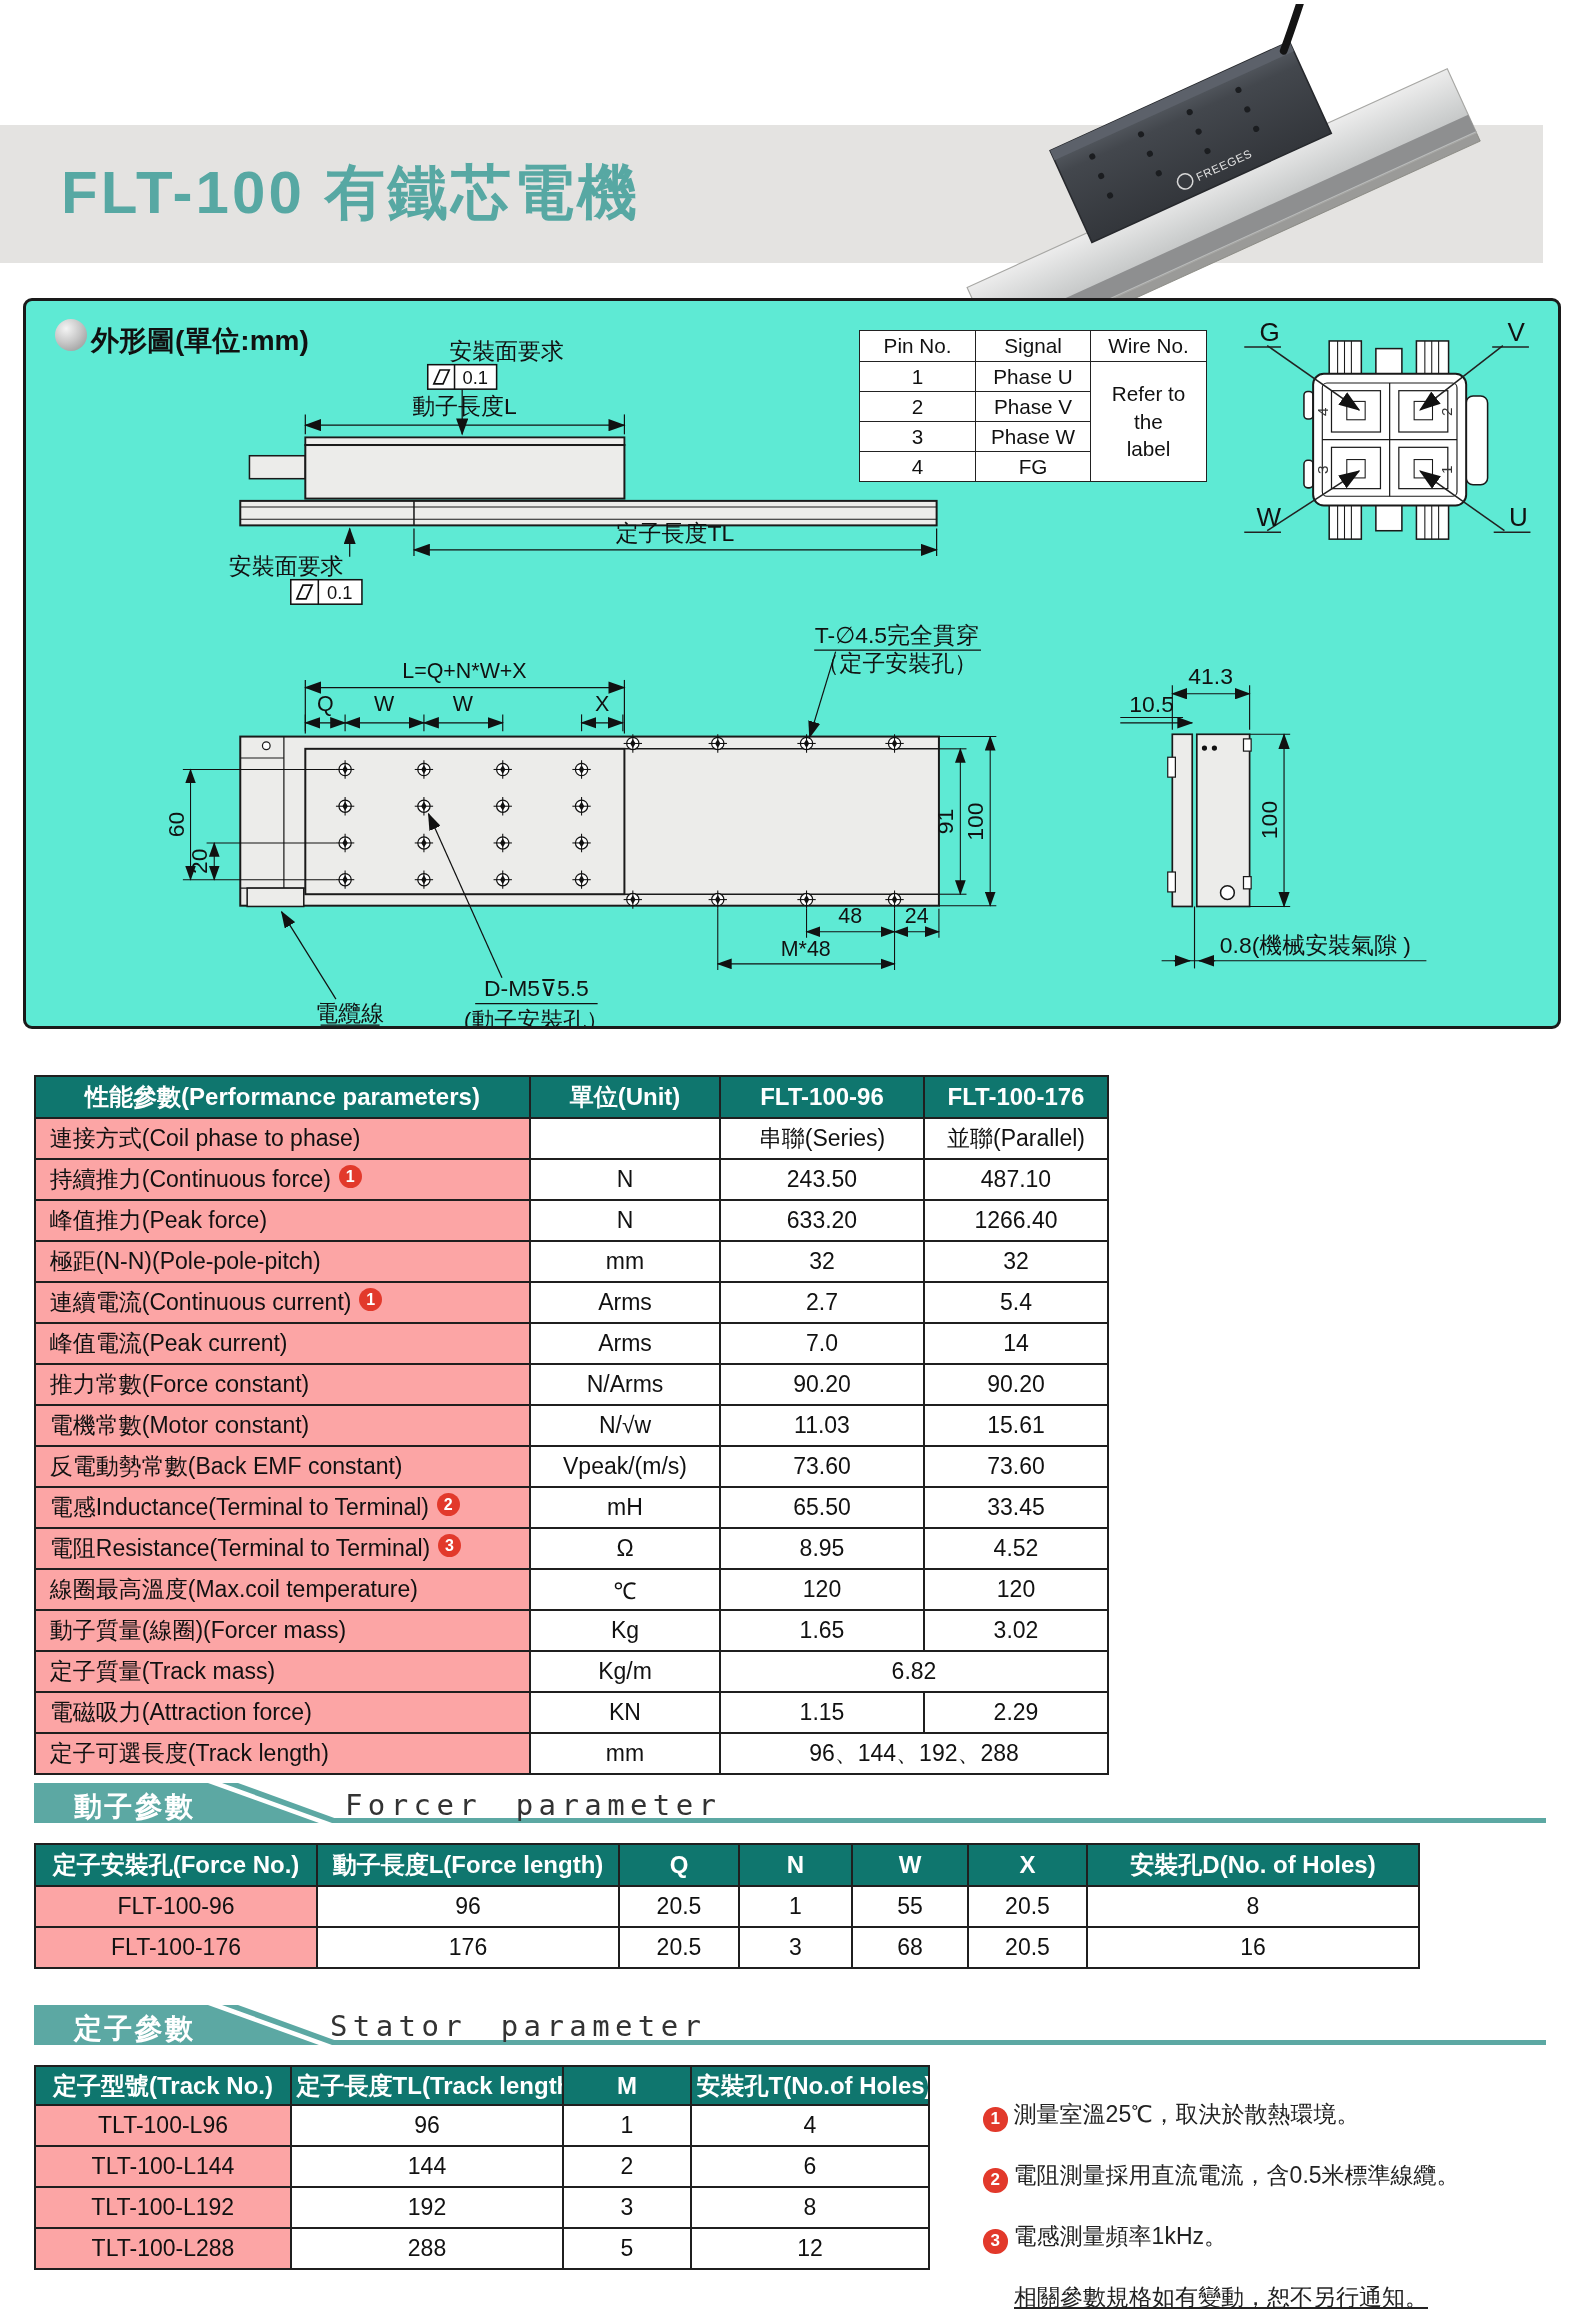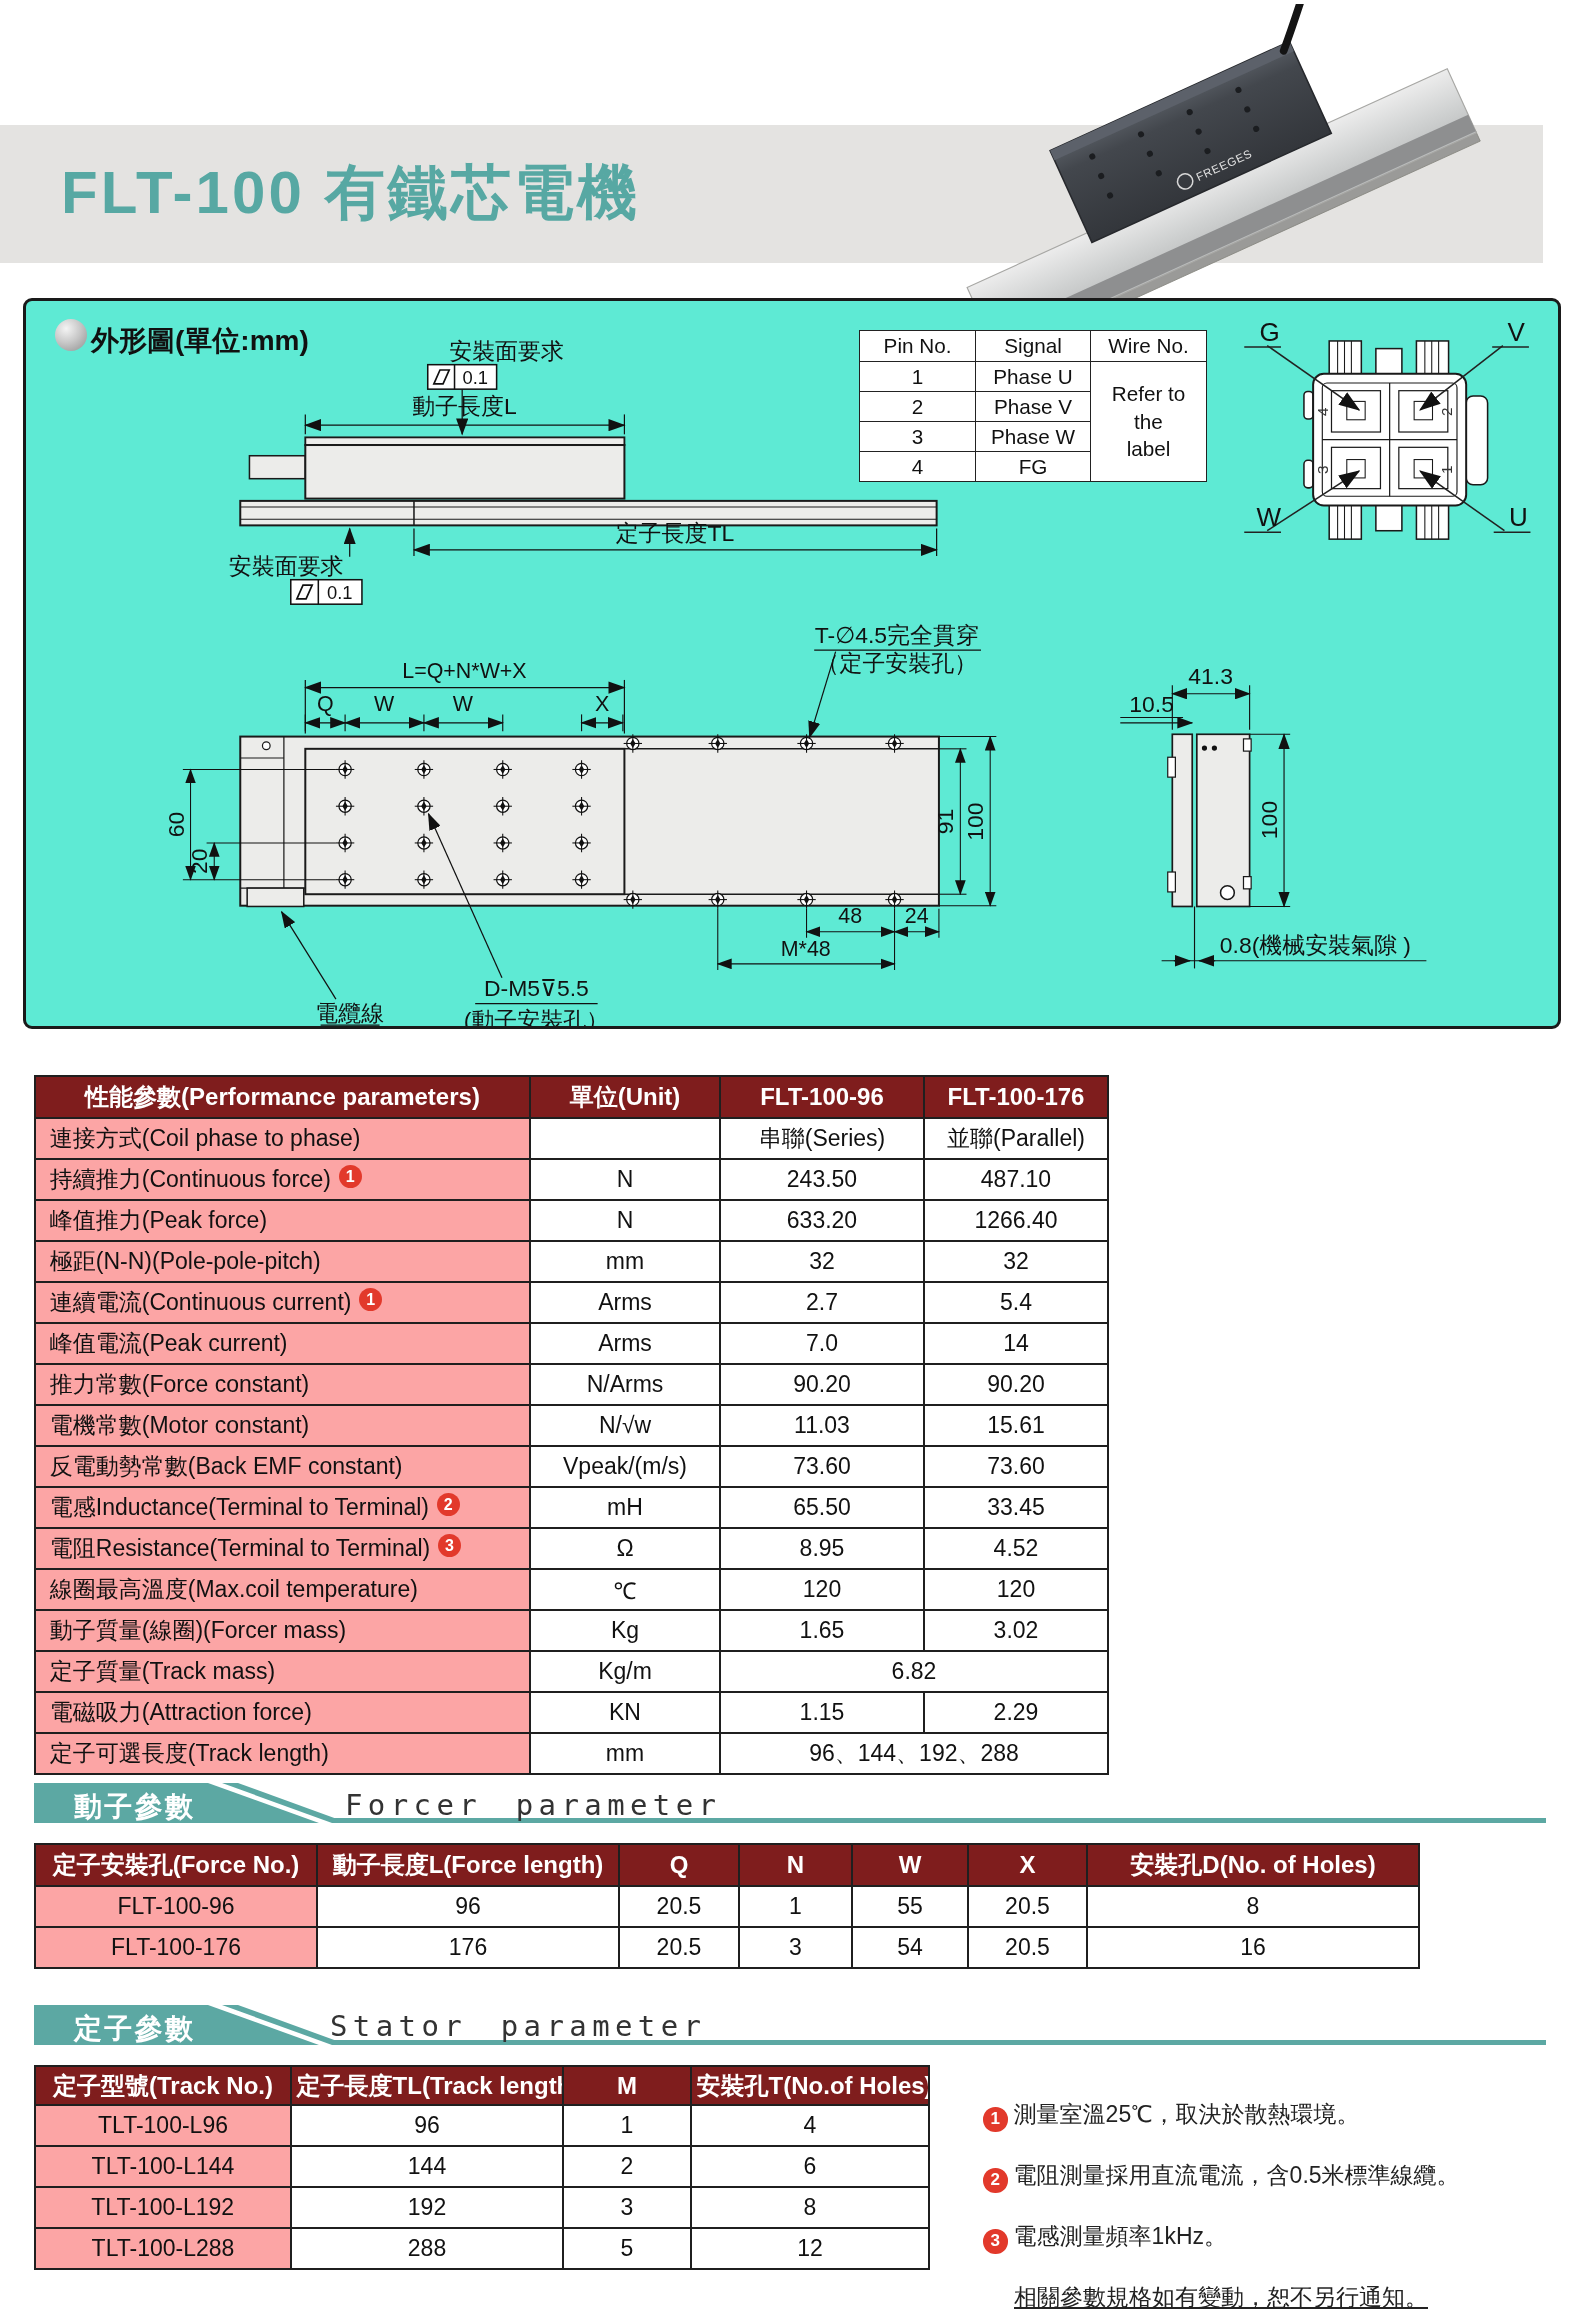--- a/index.html
+++ b/index.html
@@ -18,21 +18,21 @@
     background:radial-gradient(circle at 35% 30%, #f4f4f4 0%, #c9c9c9 45%, #8f8f8f 100%);}
   
   table.pin{position:absolute;left:833px;top:29px;border-collapse:collapse;table-layout:fixed;background:#fff;}
   table.pin td,table.pin th{border:1.5px solid #222;font-weight:normal;text-align:center;font-size:20.7px;color:#111;padding:0;}
   table.pin th{height:30px;}
   table.pin td{height:29px;}
   td.wireno{white-space:pre-line;line-height:1.35;font-size:20.7px;}
   
   .datatable{position:absolute;border-collapse:collapse;table-layout:fixed;}
   .datatable td,.datatable th{border:2.3px solid #1f1f1f;font-size:23px;color:#111;padding:0 4.6px;overflow:hidden;white-space:nowrap;}
-  .datatable th{background:#7f1d1d;color:#ffffff;font-weight:bold;font-size:24px;text-align:center;}
+  .datatable th{background:#0f766e;color:#ffffff;font-weight:bold;font-size:24px;text-align:center;}
   .datatable td{background:#ffffff;text-align:center;}
   .datatable td.param{background:#fca5a5;text-align:left;padding-left:13.8px;}
   .perf{left:34px;top:1075px;}
   .perf th{height:40px;}
   .perf td{height:39px;}
   .forcer-t{left:34px;top:1843px;}
   .forcer-t th{height:40px;}
   .forcer-t td{height:39px;}
   .stator-t{left:34px;top:2065px;}
   .stator-t th{height:37px;}
@@ -540,21 +540,21 @@
     <td>1</td>
     <td>55</td>
     <td>20.5</td>
     <td>8</td>
   </tr>
   <tr>
     <td class="param" style="text-align:center;padding-left:4.6px;">FLT-100-176</td>
     <td>176</td>
     <td>20.5</td>
     <td>3</td>
-    <td>54</td>
+    <td>68</td>
     <td>20.5</td>
     <td>16</td>
   </tr>
 </tbody>
   </table>
 
 <div class="abs ribbon" style="top:2005px;">
   <div class="rib-block"></div>
   <div class="rib-stripe"></div>
   <div class="rib-line"></div>

